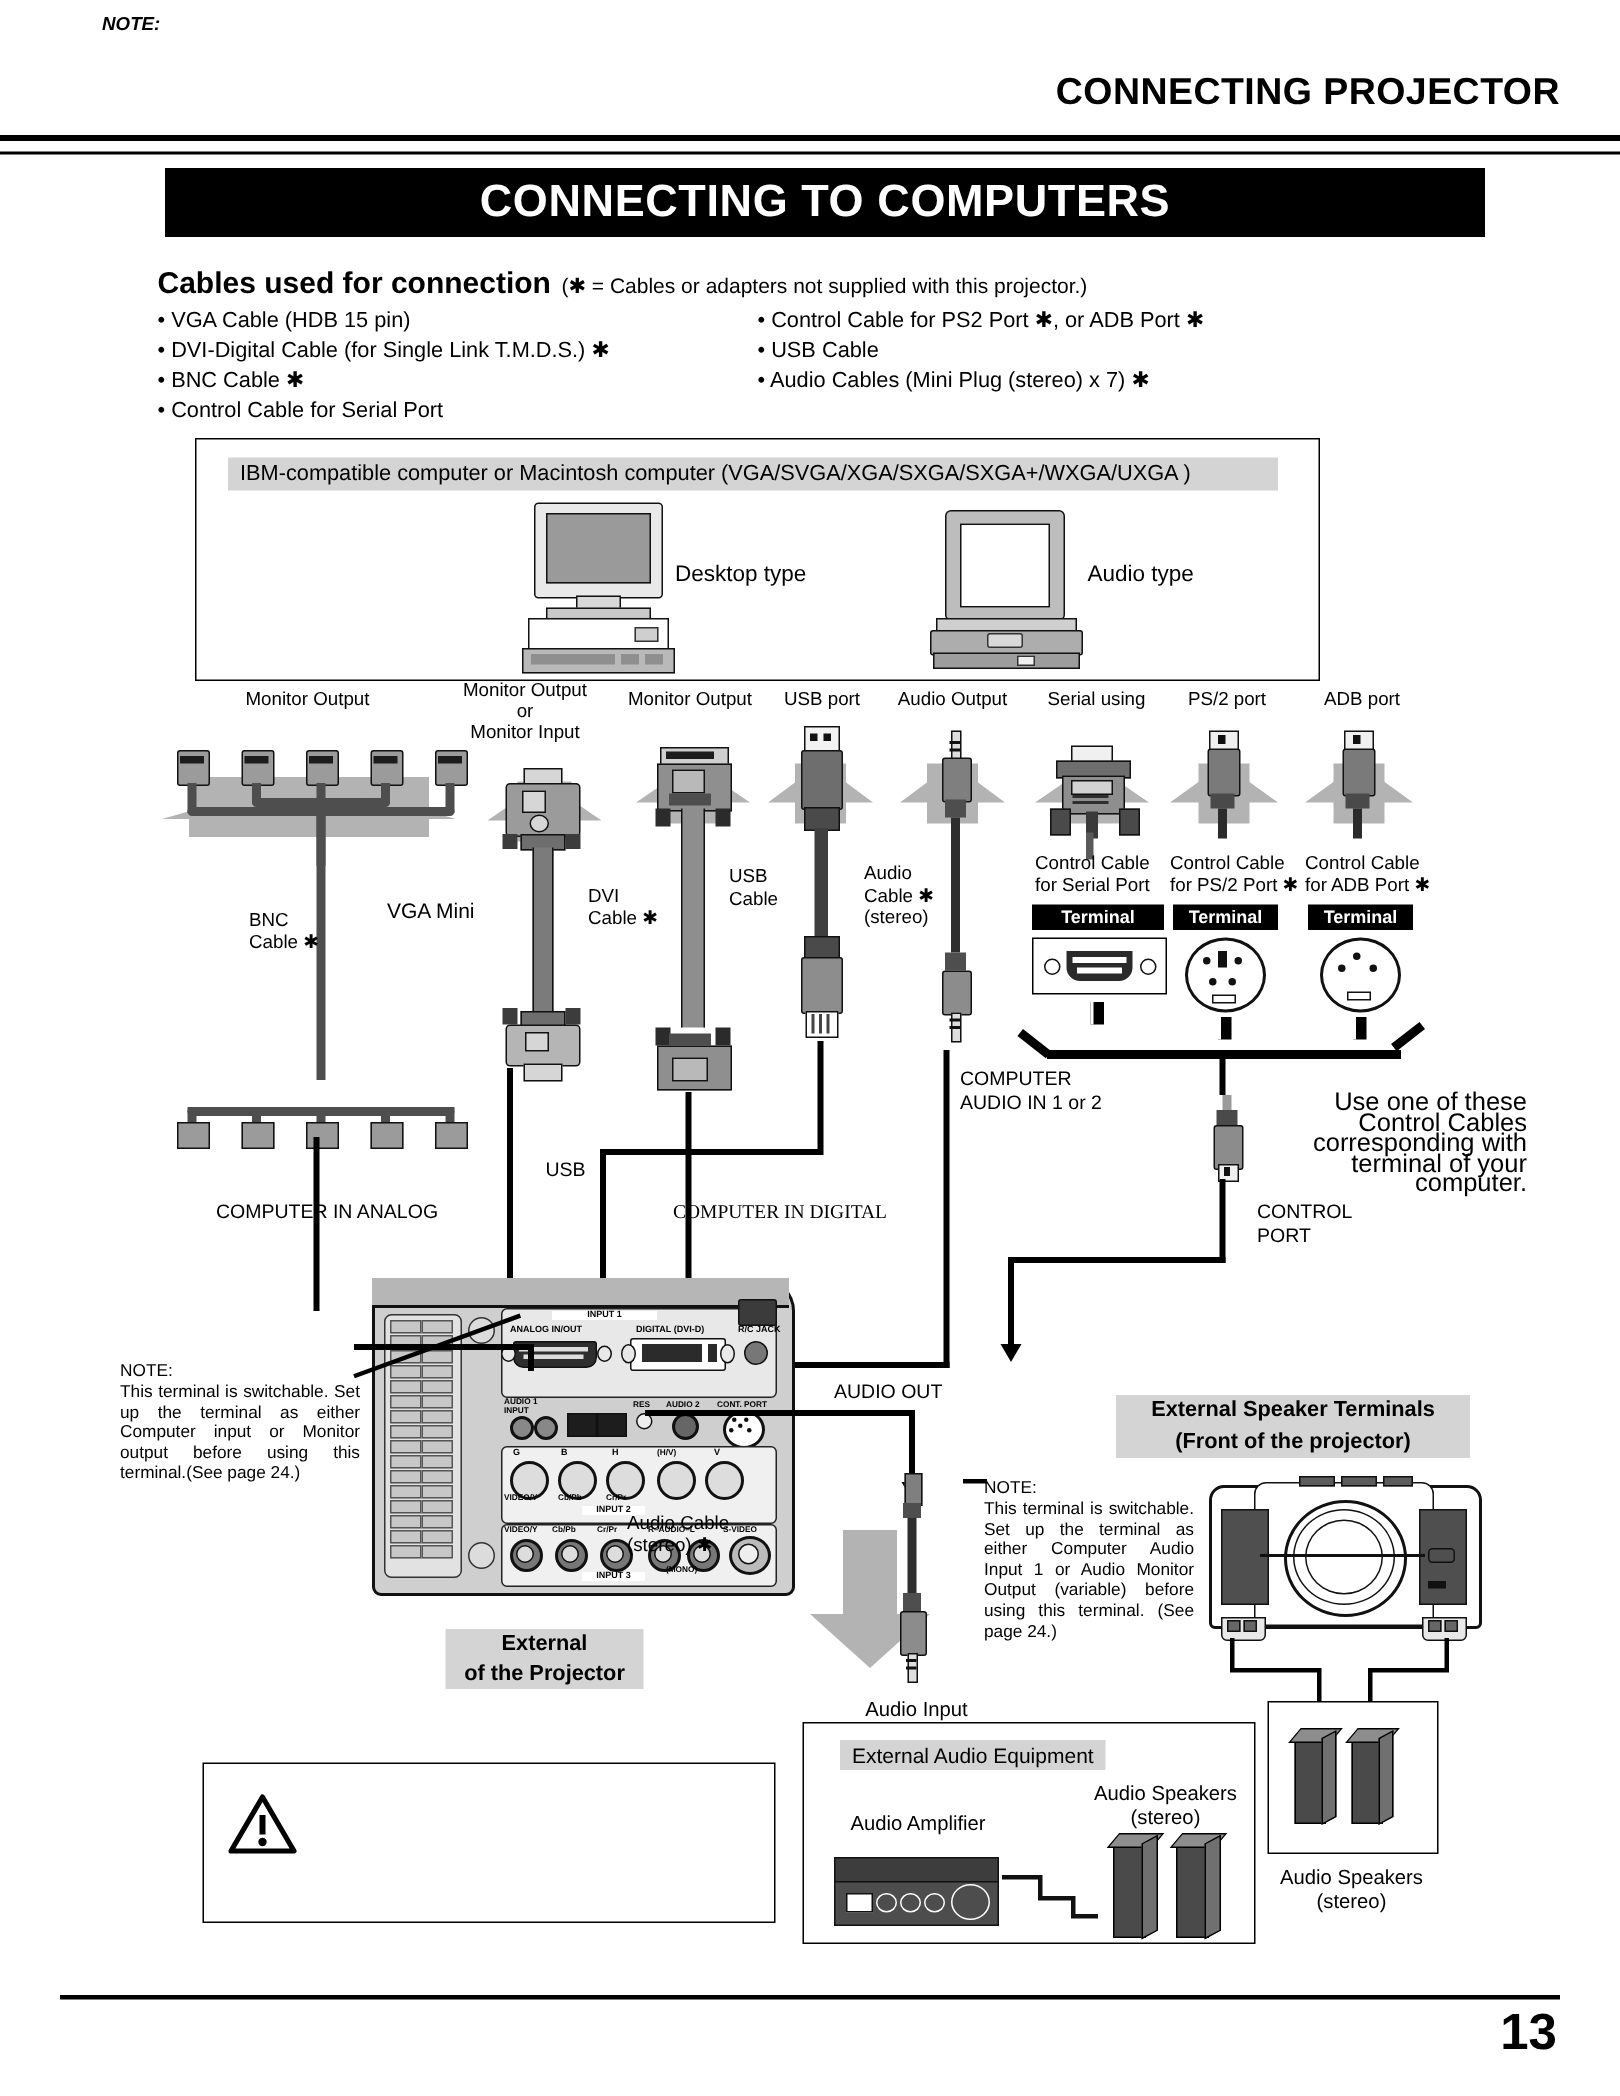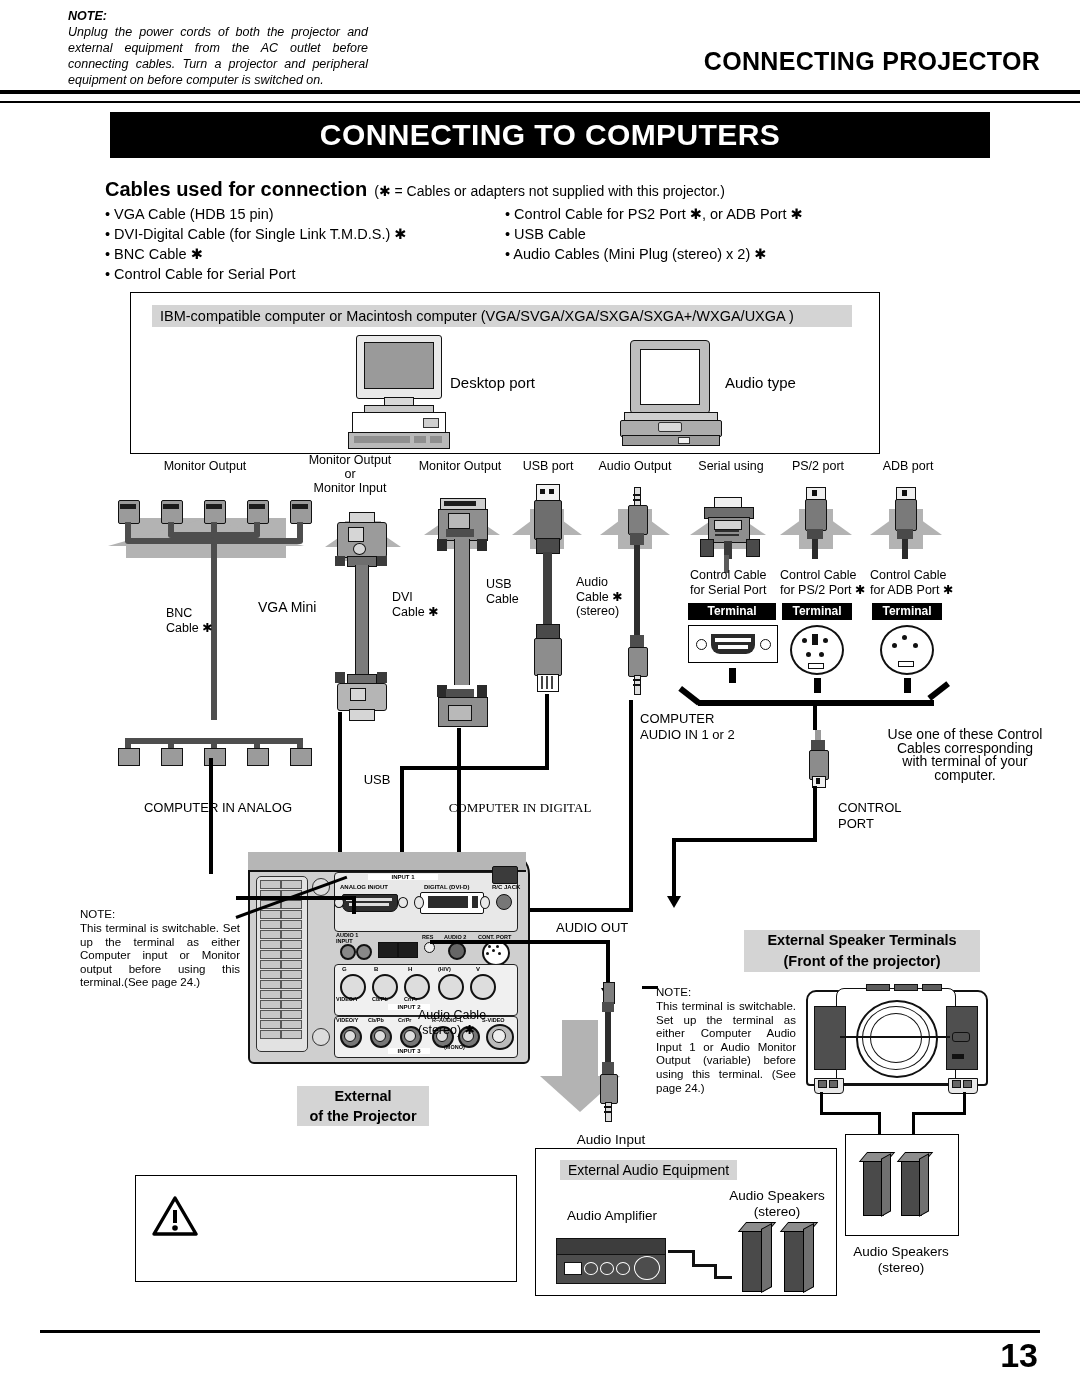--- a/index.html
+++ b/index.html
@@ -92,39 +92,39 @@
 </div>
 <div class="abs cable-col" id="cables-left">
   <div>• VGA Cable (HDB 15 pin)</div>
   <div>• DVI-Digital Cable (for Single Link T.M.D.S.) ✱</div>
   <div>• BNC Cable ✱</div>
   <div>• Control Cable for Serial Port</div>
 </div>
 <div class="abs cable-col" id="cables-right">
   <div>• Control Cable for PS2 Port ✱, or ADB Port ✱</div>
   <div>• USB Cable</div>
-  <div>• Audio Cables (Mini Plug (stereo) x 2) ✱</div>
+  <div>• Audio Cables (Mini Plug (stereo) x 7) ✱</div>
 </div>
 
 <div class="abs" id="computer-box"></div>
 <div class="abs" id="computer-caption">IBM-compatible computer or Macintosh computer (VGA/SVGA/XGA/SXGA/SXGA+/WXGA/UXGA )</div>
 
 <div class="abs" style="left:348px;top:335px;width:100px;height:112px;">
   <div class="abs" style="left:8px;top:0;width:84px;height:62px;background:#e9e9e9;border:1.6px solid #111;border-radius:3px;"></div>
   <div class="abs" style="left:16px;top:7px;width:68px;height:45px;background:#9a9a9a;border:1.3px solid #111;"></div>
   <div class="abs" style="left:36px;top:62px;width:28px;height:8px;background:#d8d8d8;border:1.4px solid #111;"></div>
   <div class="abs" style="left:16px;top:70px;width:68px;height:7px;background:#c9c9c9;border:1.4px solid #111;"></div>
   <div class="abs" style="left:4px;top:77px;width:92px;height:20px;background:#fff;border:1.6px solid #111;"></div>
   <div class="abs" style="left:75px;top:83px;width:14px;height:8px;background:#cfcfcf;border:1px solid #333;"></div>
   <div class="abs" style="left:0px;top:97px;width:100px;height:15px;background:#b9b9b9;border:1.6px solid #111;"></div>
   <div class="abs" style="left:6px;top:101px;width:56px;height:7px;background:#8f8f8f;"></div>
   <div class="abs" style="left:66px;top:101px;width:12px;height:7px;background:#8f8f8f;"></div>
   <div class="abs" style="left:82px;top:101px;width:12px;height:7px;background:#8f8f8f;"></div>
 </div>
-<div class="abs" id="desktop-label">Desktop port</div>
+<div class="abs" id="desktop-label">Desktop type</div>
 
 <div class="abs" style="left:620px;top:340px;width:100px;height:105px;">
   <div class="abs" style="left:10px;top:0;width:78px;height:72px;background:#bdbdbd;border:1.6px solid #111;border-radius:4px;"></div>
   <div class="abs" style="left:20px;top:9px;width:58px;height:54px;background:#fff;border:1.4px solid #111;"></div>
   <div class="abs" style="left:4px;top:72px;width:92px;height:8px;background:#cfcfcf;border:1.5px solid #111;"></div>
   <div class="abs" style="left:0px;top:80px;width:100px;height:15px;background:#adadad;border:1.6px solid #111;border-radius:2px;"></div>
   <div class="abs" style="left:38px;top:82px;width:22px;height:8px;background:#d9d9d9;border:1px solid #333;border-radius:2px;"></div>
   <div class="abs" style="left:2px;top:95px;width:96px;height:9px;background:#9d9d9d;border:1.5px solid #111;"></div>
   <div class="abs" style="left:58px;top:97px;width:10px;height:5px;background:#f0f0f0;border:1px solid #333;"></div>
 </div>
@@ -358,21 +358,21 @@
 
 <div class="abs sec-label" style="left:640px;top:711px;width:140px;text-align:left;">COMPUTER<br>AUDIO IN 1 or 2</div>
 
 <div class="abs" style="left:806px;top:730px;width:24px;height:58px;">
   <div class="abs" style="left:9px;top:0;width:6px;height:10px;background:#9a9a9a;"></div>
   <div class="abs" style="left:5px;top:10px;width:14px;height:10px;background:#4a4a4a;"></div>
   <div class="abs" style="left:3px;top:20px;width:18px;height:28px;background:#8c8c8c;border:1.4px solid #111;border-radius:2px;"></div>
   <div class="abs" style="left:6px;top:46px;width:12px;height:10px;background:#f0f0f0;border:1.3px solid #111;"></div>
   <div class="abs" style="left:10px;top:48px;width:4px;height:6px;background:#111;"></div>
 </div>
-<div class="abs note-para" style="left:886px;top:728px;width:158px;font-size:14px;text-align:center;">Use one of these Control Cables corresponding with terminal of your computer.</div>
+<div class="abs note-para" style="left:860px;top:728px;width:158px;font-size:17px;text-align:right;">Use one of these Control Cables corresponding with terminal of your computer.</div>
 
 <div class="abs sec-label" style="left:838px;top:800px;width:90px;text-align:left;">CONTROL<br>PORT</div>
 <div class="abs blk" style="left:813px;top:786px;width:4px;height:56px;"></div>
 <div class="abs blk" style="left:672px;top:838px;width:145px;height:4px;"></div>
 <div class="abs blk" style="left:672px;top:838px;width:4px;height:62px;"></div>
 <div class="abs" style="left:667px;top:896px;width:0;height:0;border-left:7px solid transparent;border-right:7px solid transparent;border-top:12px solid #000;"></div>
 
 <div class="abs blk" style="left:629px;top:700px;width:4px;height:212px;"></div>
 <div class="abs blk" style="left:440px;top:908px;width:193px;height:4px;"></div>
 
@@ -635,17 +635,16 @@
 <div class="abs" id="bottom-note"></div>
 <div class="abs" style="left:152px;top:1196px;width:46px;height:40px;">
   <svg width="46" height="40" viewBox="0 0 46 40">
     <polygon points="23,2 44,38 2,38" fill="none" stroke="#000" stroke-width="3.4" stroke-linejoin="round"></polygon>
     <rect x="21" y="14" width="4" height="13" fill="#000"></rect>
     <circle cx="23" cy="32" r="2.8" fill="#000"></circle>
   </svg>
 </div>
 <div id="bottom-note-text">
   <span class="t">NOTE:</span><br>
-  <span>Unplug the power cords of both the projector and external equipment from the AC outlet before connecting cables. Turn a projector and peripheral equipment on before computer is switched on.</span>
 </div>
 
 <div class="abs" id="footer-rule"></div>
 <div class="abs" id="page-number">13</div>
 
 </body></html>

